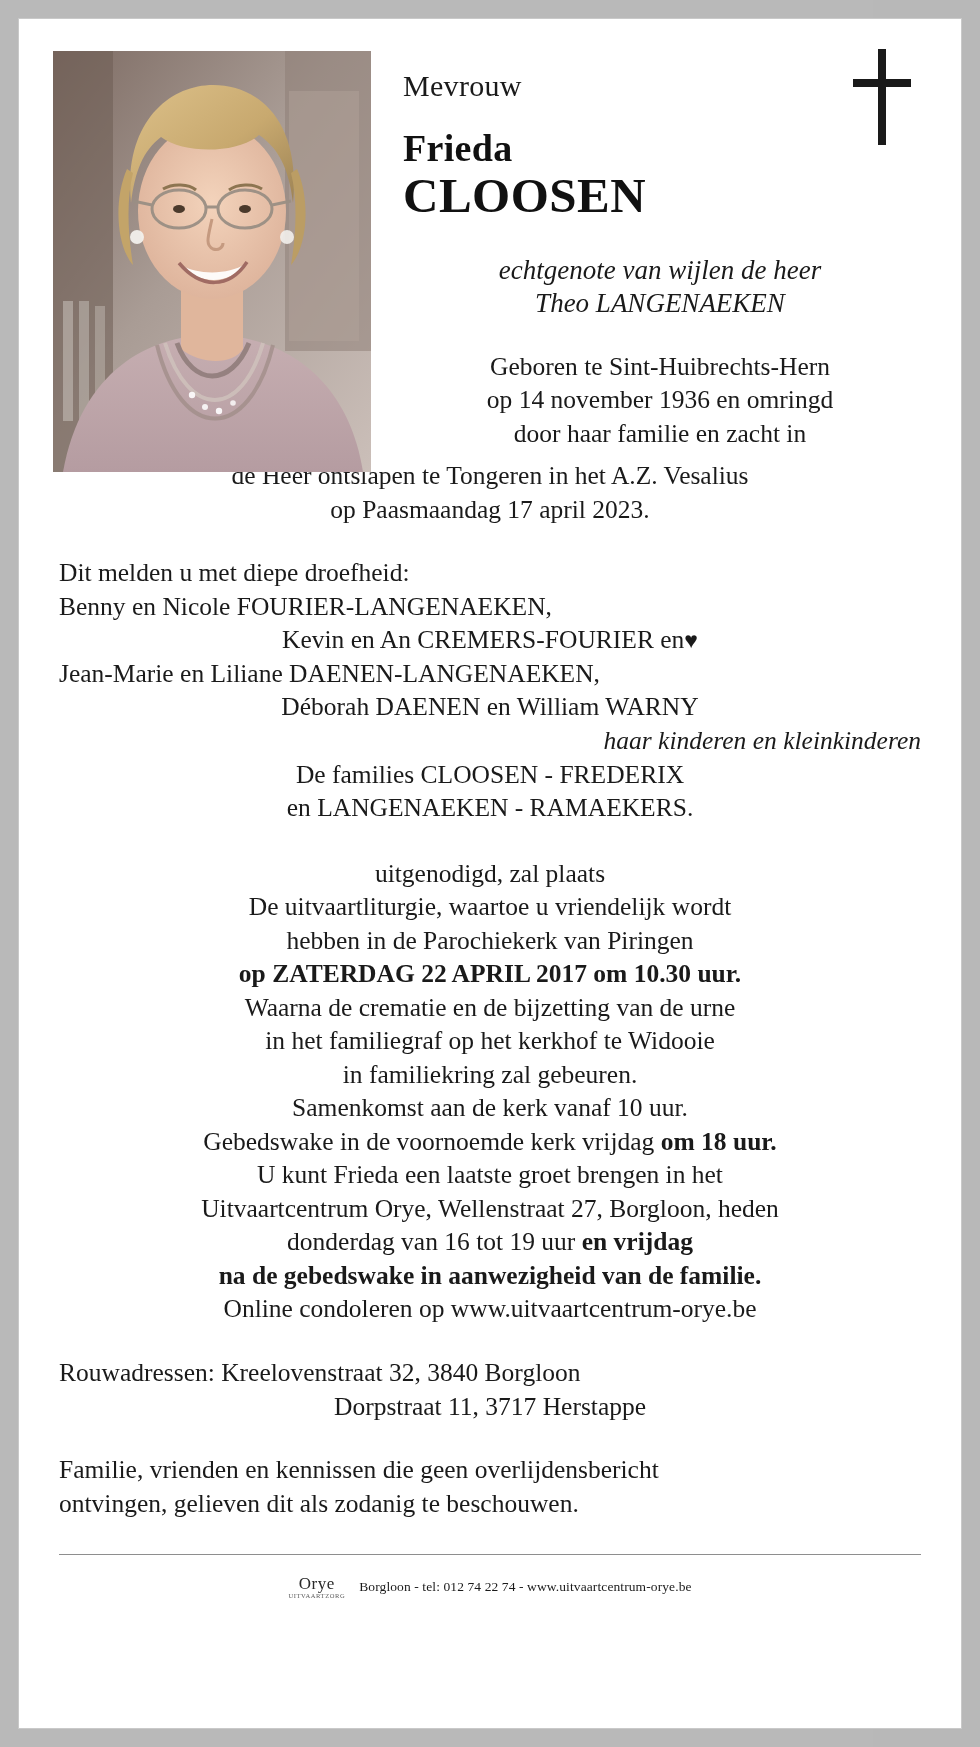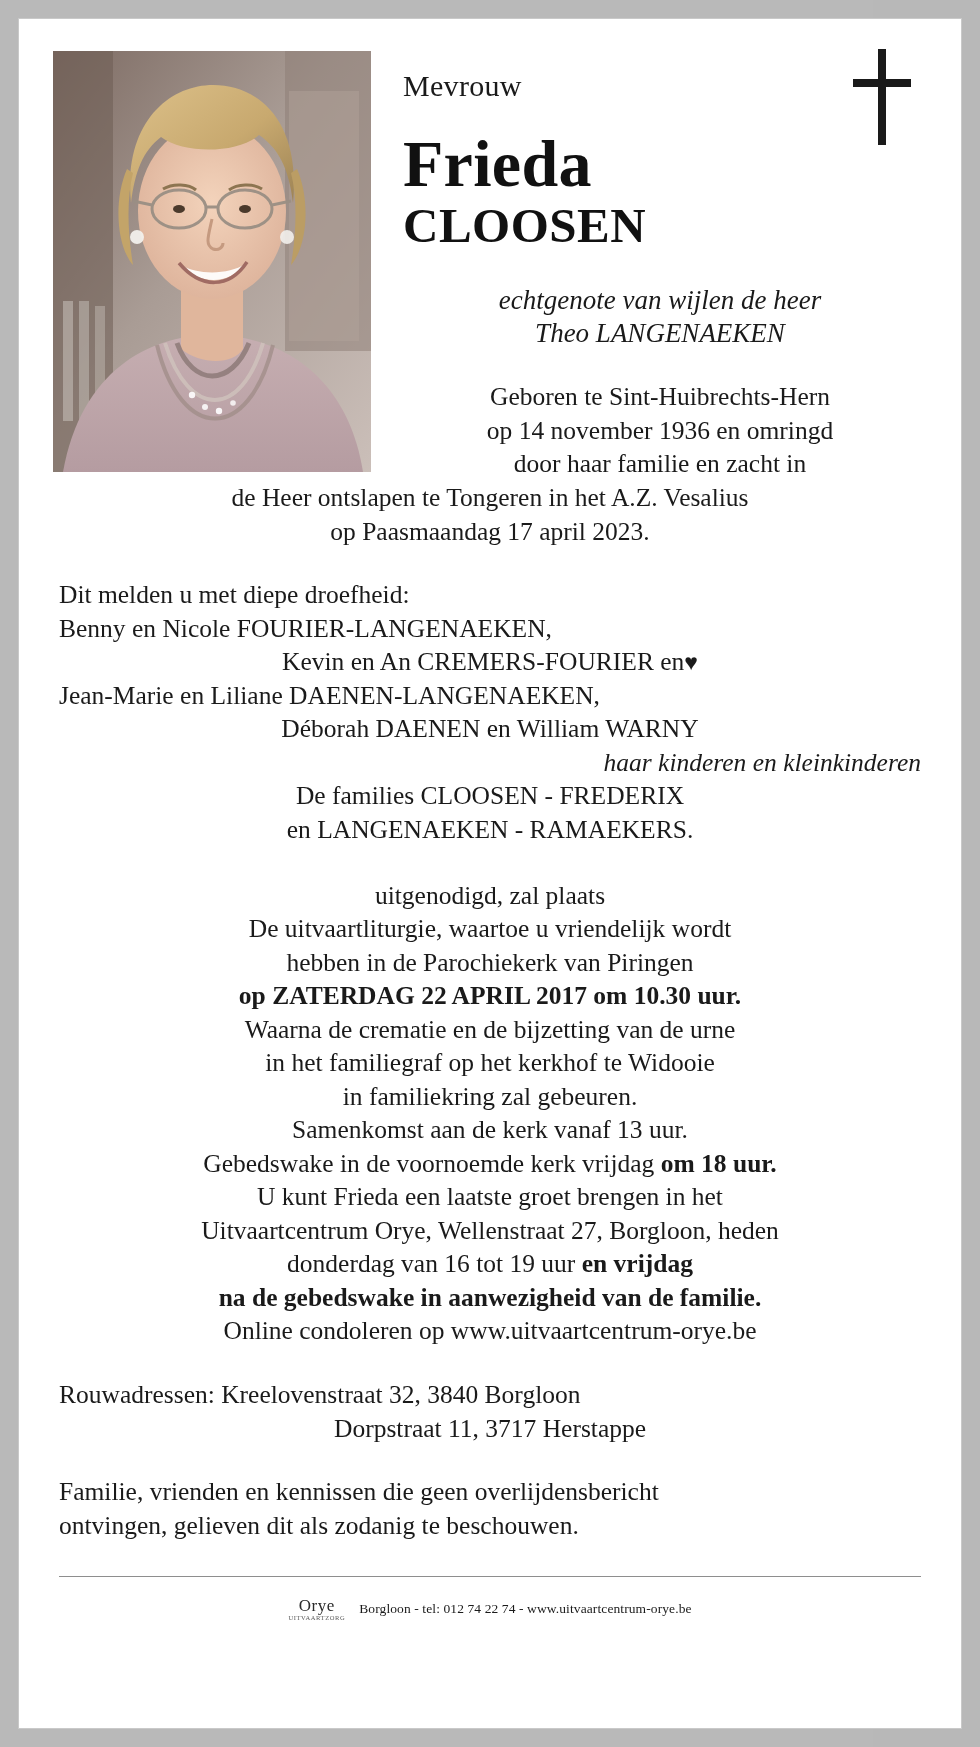--- a/index.html
+++ b/index.html
@@ -77,21 +77,21 @@
   }
 
   .salutation {
     font-size: 30px;
     color: #1a1a1a;
     letter-spacing: 0.3px;
     line-height: 1.1;
     margin-bottom: 26px;
   }
   .first-name {
-    font-size: 66px;
+    font-size: 38px;
     font-weight: bold;
     line-height: 1.08;
     color: #111;
     letter-spacing: 0.3px;
   }
   .last-name {
     font-size: 49px;
     font-weight: bold;
     line-height: 1.12;
     color: #111;
@@ -325,21 +325,21 @@
     </div>
 
     <div class="section service">
       <div>uitgenodigd, zal plaats</div>
       <div>De uitvaartliturgie, waartoe u vriendelijk wordt</div>
       <div>hebben in de Parochiekerk van Piringen</div>
       <div><b>op ZATERDAG 22 APRIL 2017 om 10.30 uur.</b></div>
       <div>Waarna de crematie en de bijzetting van de urne</div>
       <div>in het familiegraf op het kerkhof te Widooie</div>
       <div>in familiekring zal gebeuren.</div>
-      <div>Samenkomst aan de kerk vanaf 13 uur.</div>
+      <div>Samenkomst aan de kerk vanaf 10 uur.</div>
       <div>
         <span>Gebedswake in de voornoemde kerk vrijdag </span><b>om 18 uur.</b>
       </div>
       <div>U kunt Frieda een laatste groet brengen in het</div>
       <div>Uitvaartcentrum Orye, Wellenstraat 27, Borgloon, heden</div>
       <div>
         <span>donderdag van 16 tot 19 uur </span><b>en vrijdag</b>
       </div>
       <div><b>na de gebedswake in aanwezigheid van de familie.</b></div>
       <div>Online condoleren op www.uitvaartcentrum-orye.be</div>

